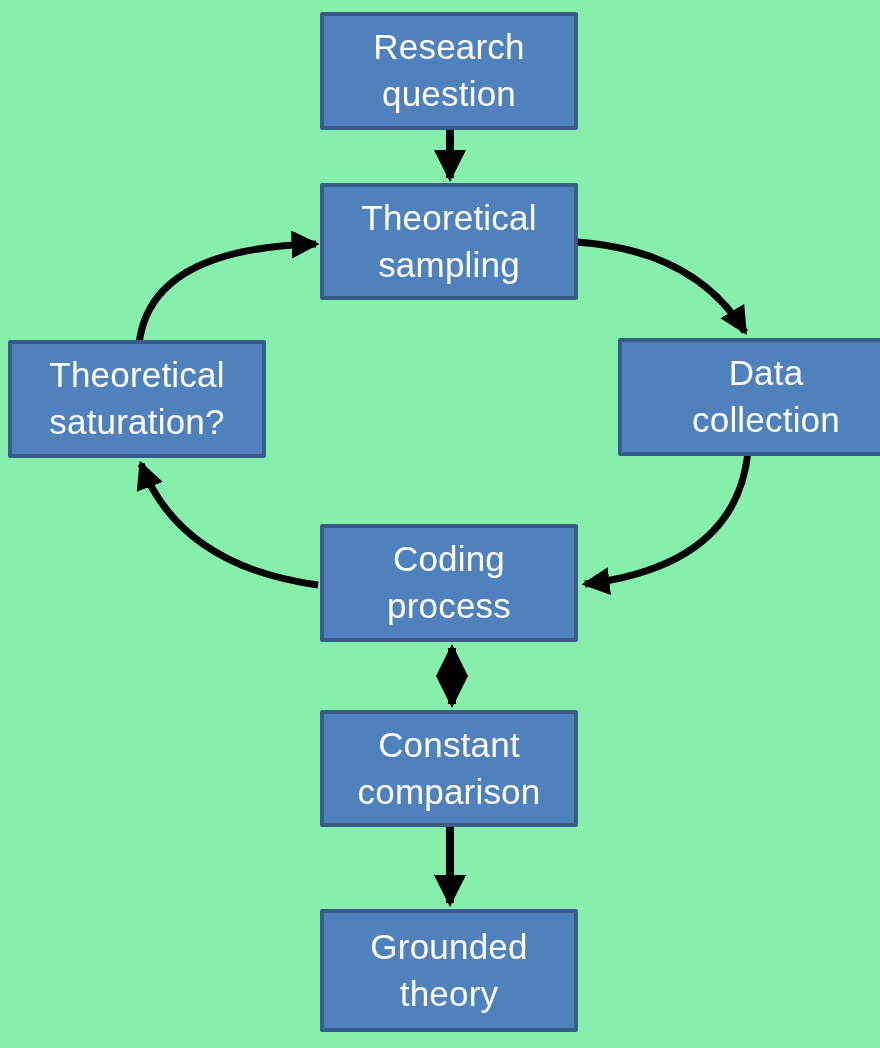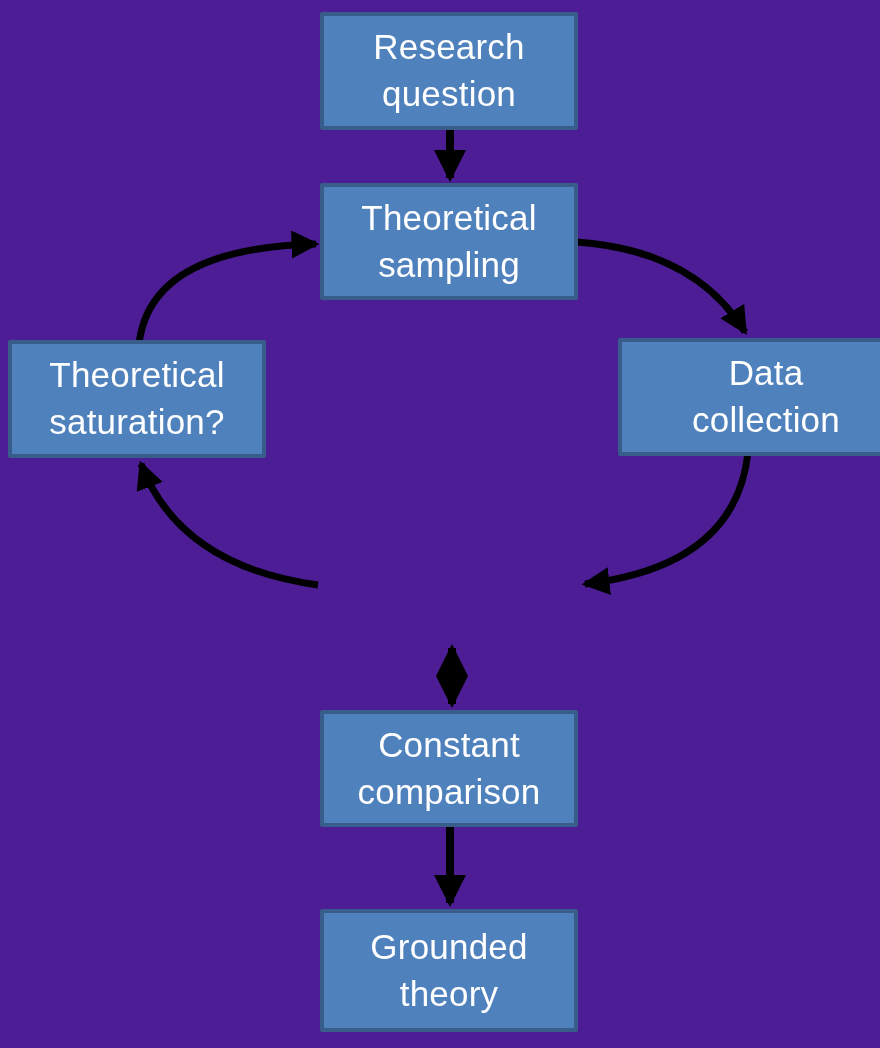--- a/index.html
+++ b/index.html
@@ -4,21 +4,21 @@
 <style>
   html, body {
     margin: 0;
     padding: 0;
     background: #ffffff;
   }
   .canvas {
     position: relative;
     width: 880px;
     height: 1048px;
-    background: #4c1d95;
+    background: #86efac;
     font-family: "Liberation Sans", sans-serif;
     overflow: hidden;
   }
   .arrow-layer {
     position: absolute;
     left: 0;
     top: 0;
     width: 880px;
     height: 1048px;
   }
@@ -85,20 +85,24 @@
   <div class="node" style="left:618px; top:338px; width:296px; height:118px;">
     <span class="node-label">Data
 collection</span>
   </div>
 
   <div class="node" style="left:8px; top:340px; width:258px; height:118px;">
     <span class="node-label">Theoretical
 saturation?</span>
   </div>
 
+  <div class="node" style="left:320px; top:524px; width:258px; height:118px;">
+    <span class="node-label">Coding
+process</span>
+  </div>
 
   <div class="node" style="left:320px; top:909px; width:258px; height:123px;">
     <span class="node-label">Grounded
 theory</span>
   </div>
 
   <div class="node" style="left:320px; top:710px; width:258px; height:117px;">
     <span class="node-label">Constant
 comparison</span>
   </div>

